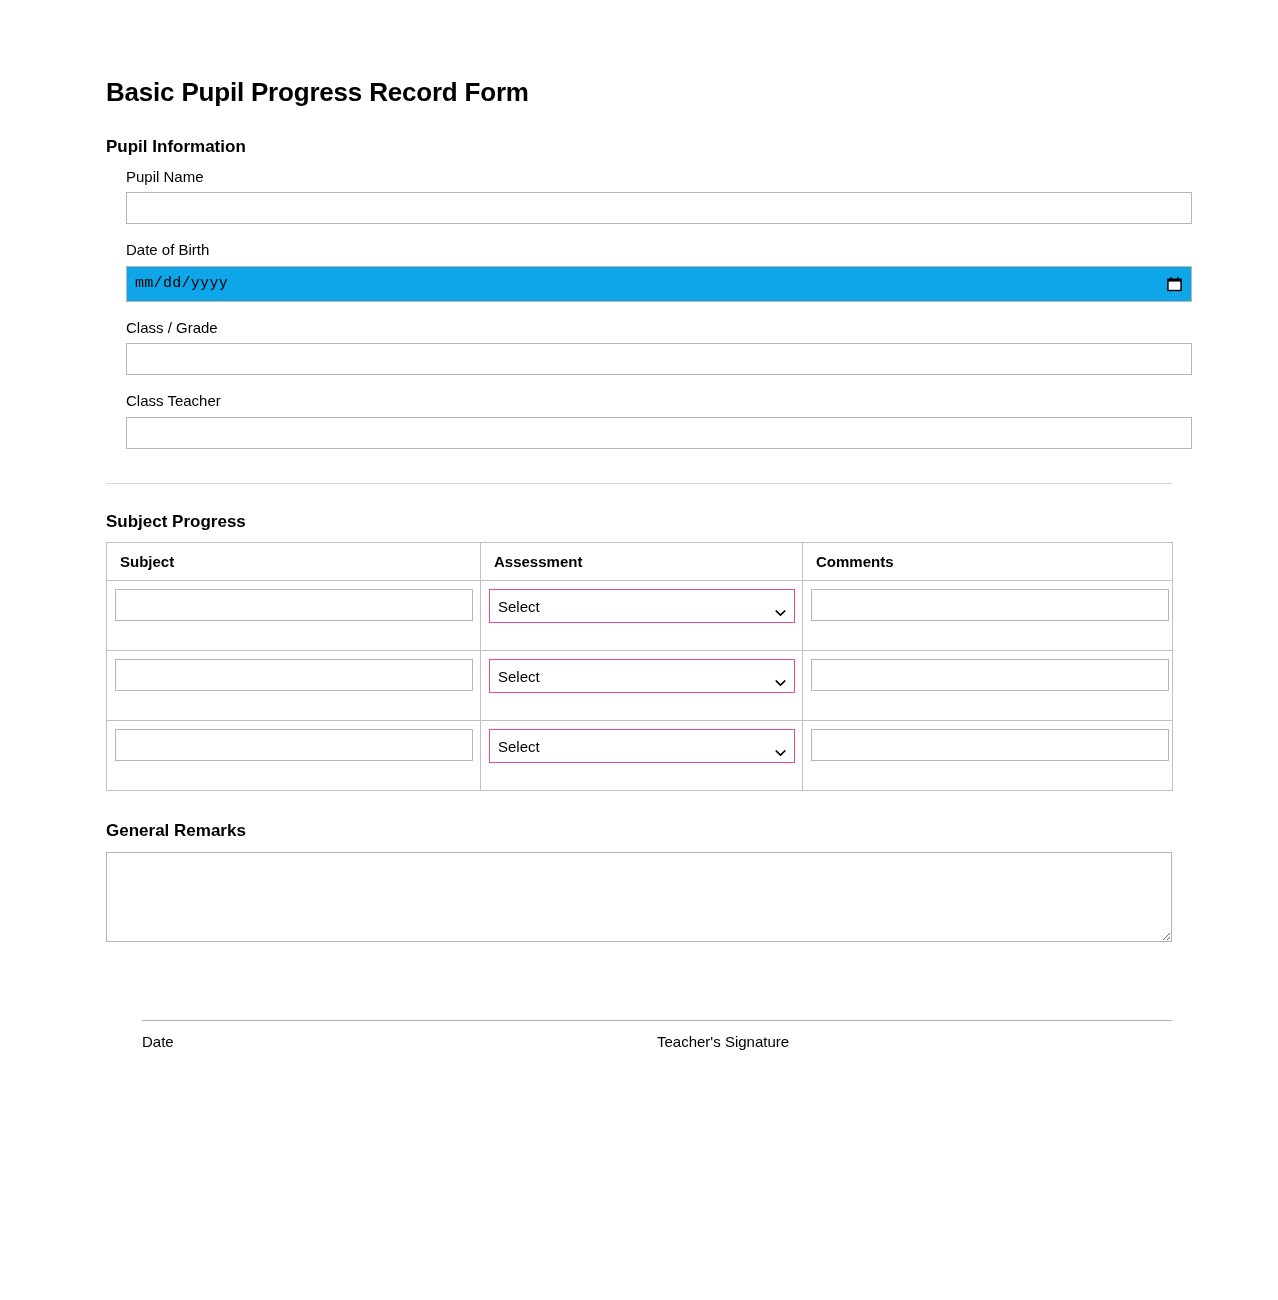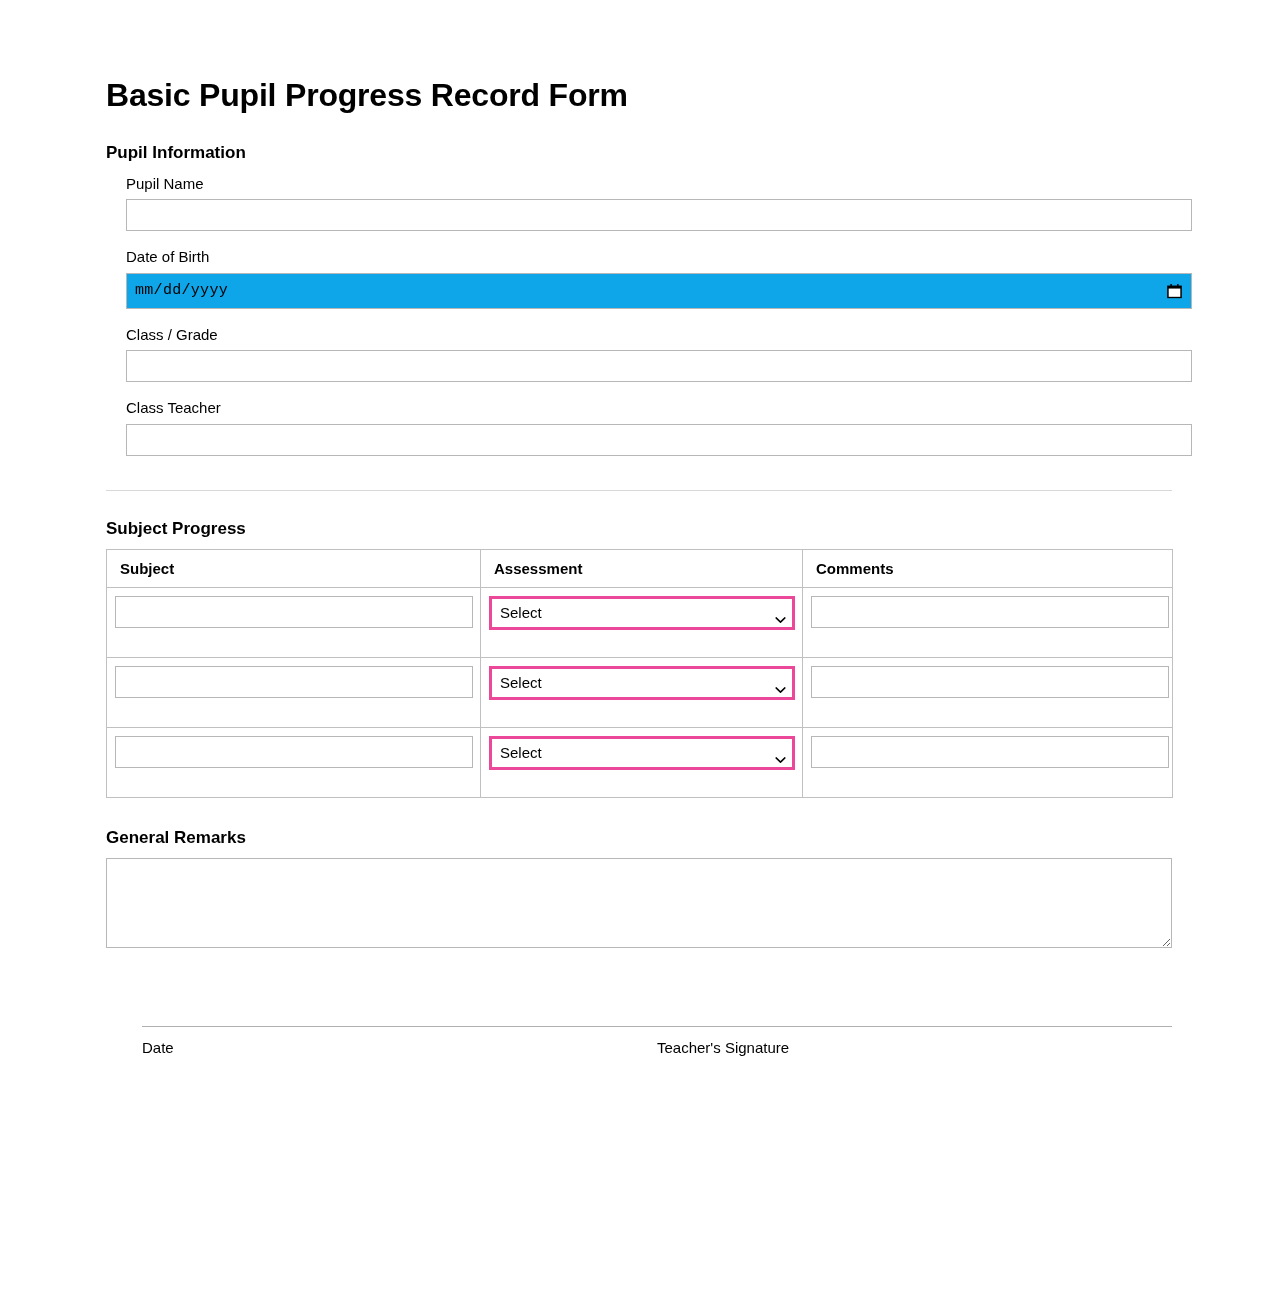--- a/index.html
+++ b/index.html
@@ -13,21 +13,21 @@
     height: 1300px;
     font-family: "Liberation Sans", sans-serif;
     color: #000000;
     overflow: hidden;
   }
   .page {
     padding: 78px 106px 0 106px;
     width: 1278px;
   }
   .form-title {
-    font-size: 32px;
+    font-size: 26px;
     font-weight: bold;
     letter-spacing: -0.2px;
     margin: 0 0 30px 0;
     line-height: 1.1;
   }
   .section-heading {
     font-size: 17px;
     font-weight: bold;
     margin: 0 0 10px 0;
     line-height: 1.2;
@@ -133,21 +133,21 @@
   .col-comments .cell-input { width: 358px; }
   .cell-select {
     display: block;
     width: 306px;
     height: 34px;
     padding: 4px 24px 4px 8px;
     font-size: 15px;
     font-family: "Liberation Sans", sans-serif;
     color: #000;
     background-color: #ffffff;
-    border: 3px solid #ec4899;
+    border: 1px solid #ec4899;
     border-radius: 0;
     outline: none;
     -webkit-appearance: none;
     -moz-appearance: none;
     appearance: none;
     position: relative;
   }
   .select-wrap {
     position: relative;
     width: 306px;

